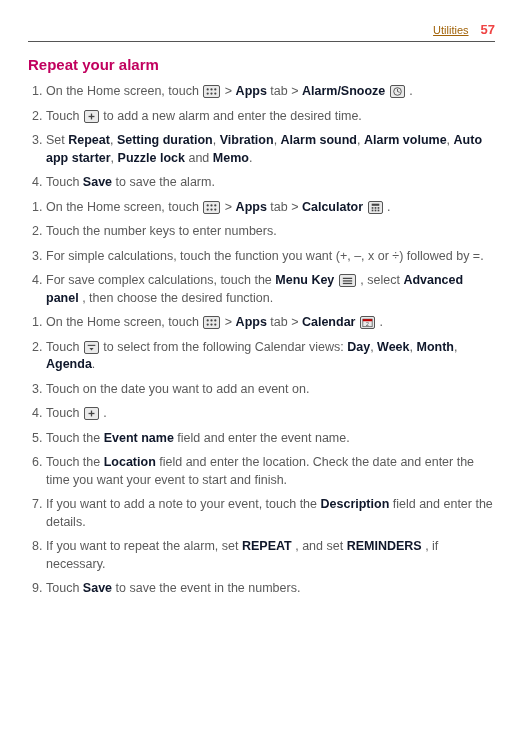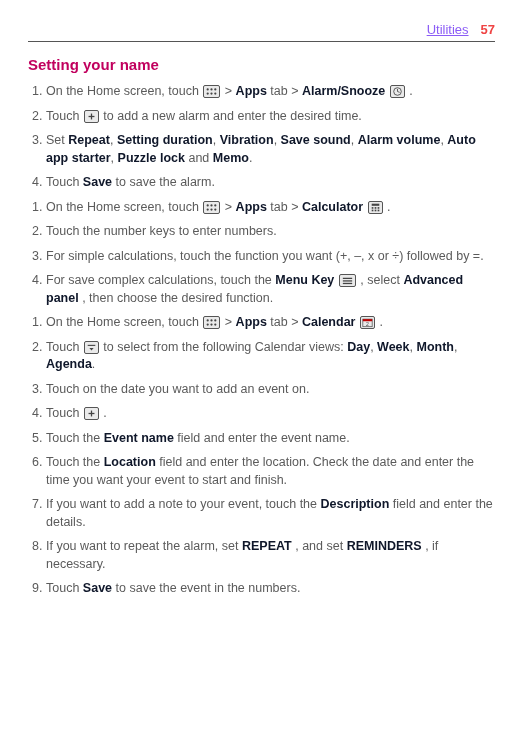--- a/index.html
+++ b/index.html
@@ -1,39 +1,39 @@
 <!DOCTYPE html>
 <html><head>
 <meta charset="utf-8">
 <style>
   * { box-sizing: border-box; }
   html, body { margin: 0; padding: 0; }
   body { width: 523px; height: 752px; background: #fff; font-family: Arial, Helvetica, sans-serif; color: #434343; }
   .page { padding: 22px 28px 0 28px; position: relative; }
   .header { display: flex; justify-content: flex-end; align-items: center; border-bottom: 1px solid #555; padding-bottom: 4px; gap: 12px; margin-bottom: 14px; }
-  .hdr-title { font-size: 13px; color: #8b5cf6; text-decoration: underline; }
+  .hdr-title { font-size: 11px; color: #a16207; text-decoration: underline; }
   .hdr-page { font-size: 13px; font-weight: bold; color: #ef4444; }
   h2 { color: #c1005e; font-size: 15px; font-weight: bold; margin: 14px 0 10px 0; }
   ol { margin: 0 0 0 0; padding-left: 18px; font-size: 12.5px; line-height: 1.4; }
   ol li { margin-bottom: 7px; color: #5b5b5b; }
   b { font-weight: bold; color: #0f172a; }
   .icon { display: inline-flex; vertical-align: middle; width: 17px; height: 13px; background: #eaeaea; border: 1px solid #555; border-radius: 2px; align-items: center; justify-content: center; margin: 0 1px; }
   .icon.square { width: 15px; height: 13px; }
   .icon svg { width: 100%; height: 100%; }
 </style>
 </head>
 <body>
 
 <div class="page">
   <div class="header">
     <span class="hdr-title">Utilities</span>
     <span class="hdr-page">57</span>
   </div>
 
-  <h2>Setting your name</h2>
+  <h2>Repeat your alarm</h2>
   <ol>
     <li>
       <span>On the Home screen, touch </span>
       <span class="icon">
           <svg viewBox="0 0 17 13">
             <g fill="#444">
               <circle cx="4" cy="4" r="1.3"></circle>
               <circle cx="8.5" cy="4" r="1.3"></circle>
               <circle cx="13" cy="4" r="1.3"></circle>
               <circle cx="4" cy="9" r="1.3"></circle>
@@ -64,21 +64,21 @@
             <line x1="4" y1="6.5" x2="11" y2="6.5" stroke="#444" stroke-width="1.5"></line>
           </svg>
         </span>
       <span> to add a new alarm and enter the desired time.</span>
     </li>
     <li>
       <span>Set </span>
       <b>Repeat</b><span>, </span>
       <b>Setting duration</b><span>, </span>
       <b>Vibration</b><span>, </span>
-      <b>Save sound</b><span>, </span>
+      <b>Alarm sound</b><span>, </span>
       <b>Alarm volume</b><span>, </span>
       <b>Auto app starter</b><span>, </span>
       <b>Puzzle lock</b><span> and </span>
       <b>Memo</b><span>.</span>
     </li>
     <li>
       <span>Touch </span>
       <b>Save</b>
       <span> to save the alarm.</span>
     </li>

